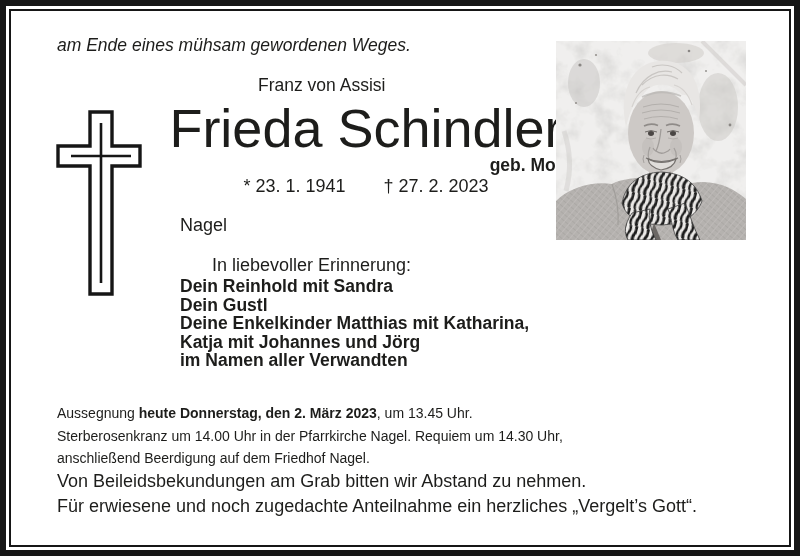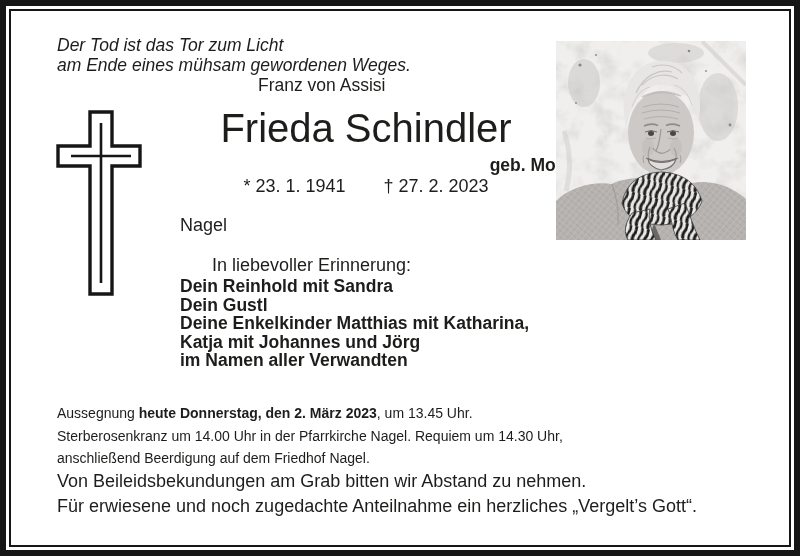--- a/index.html
+++ b/index.html
@@ -7,21 +7,21 @@
     position:relative;width:800px;height:556px;background:#ffffff;overflow:hidden;
     font-family:"Liberation Sans","DejaVu Sans",sans-serif;color:#1d1d1b;
   }
   .frame-outer{position:absolute;inset:0;border:6px solid #161616;pointer-events:none;}
   .frame-inner{position:absolute;left:9px;top:9px;right:9px;bottom:9px;border:2px solid #161616;pointer-events:none;}
 
   .quote{position:absolute;left:57px;top:35px;font-size:17.5px;line-height:20px;font-style:italic;}
   .attribution{position:absolute;left:258px;top:75px;font-size:17.5px;line-height:20px;}
 
   .name{position:absolute;left:150px;top:103px;width:432px;text-align:center;
-        font-size:40px;line-height:50px;font-weight:normal;margin:0;letter-spacing:0;}
+        font-size:54px;line-height:50px;font-weight:normal;margin:0;letter-spacing:0;}
   .maiden{position:absolute;left:150px;top:155px;width:432px;text-align:right;
           font-size:17.5px;line-height:20px;font-weight:bold;}
   .dates{position:absolute;left:150px;top:175px;width:432px;text-align:center;
          font-size:18px;line-height:22px;}
   .dates span{display:inline-block;margin:0 19px;}
 
   .place{position:absolute;left:180px;top:214px;font-size:18px;line-height:22px;}
   .memoriam-intro{position:absolute;left:180px;top:254px;font-size:18px;line-height:22px;margin-left:32px;}
   .mourners{position:absolute;left:180px;top:277px;font-size:17.5px;line-height:18.6px;font-weight:bold;}
 
@@ -35,21 +35,20 @@
 </style>
 </head>
 <body>
 
 <div class="page">
 
   <div class="frame-outer"></div>
   <div class="frame-inner"></div>
 
   <div class="quote">
-    <div>Der Tod ist das Tor zum Licht</div>
     <div>am Ende eines mühsam gewordenen Weges.</div>
   </div>
   <div class="attribution">Franz von Assisi</div>
 
   <svg class="cross" width="86" height="188" viewBox="0 0 86 188" aria-hidden="true">
     <path d="M34,2 H56 V36 H84 V56 H56 V184 H34 V56 H2 V36 H34 Z" fill="#ffffff" stroke="#161616" stroke-width="3.4"></path>
     <path d="M45,13 V173" fill="none" stroke="#161616" stroke-width="2.6"></path>
     <path d="M15,46 H75" fill="none" stroke="#161616" stroke-width="2.6"></path>
   </svg>
 

